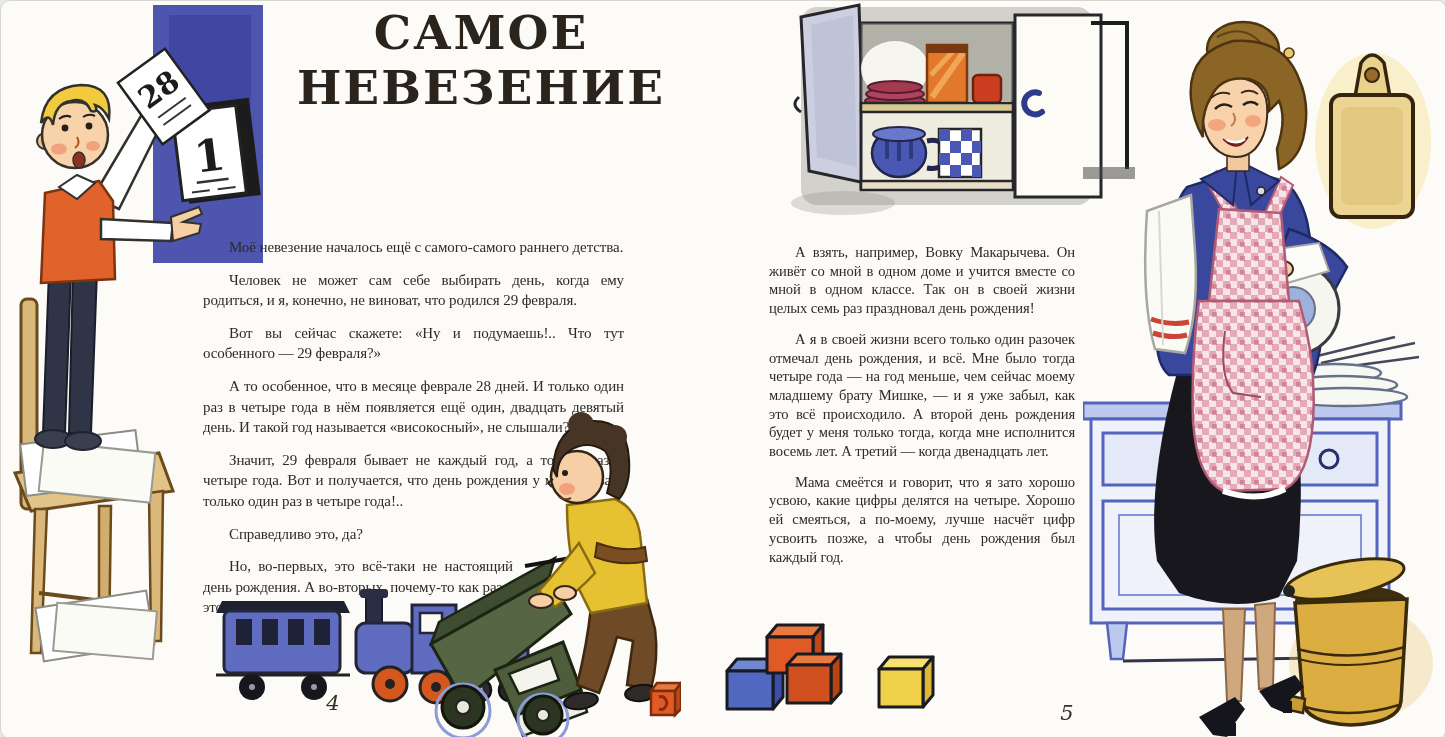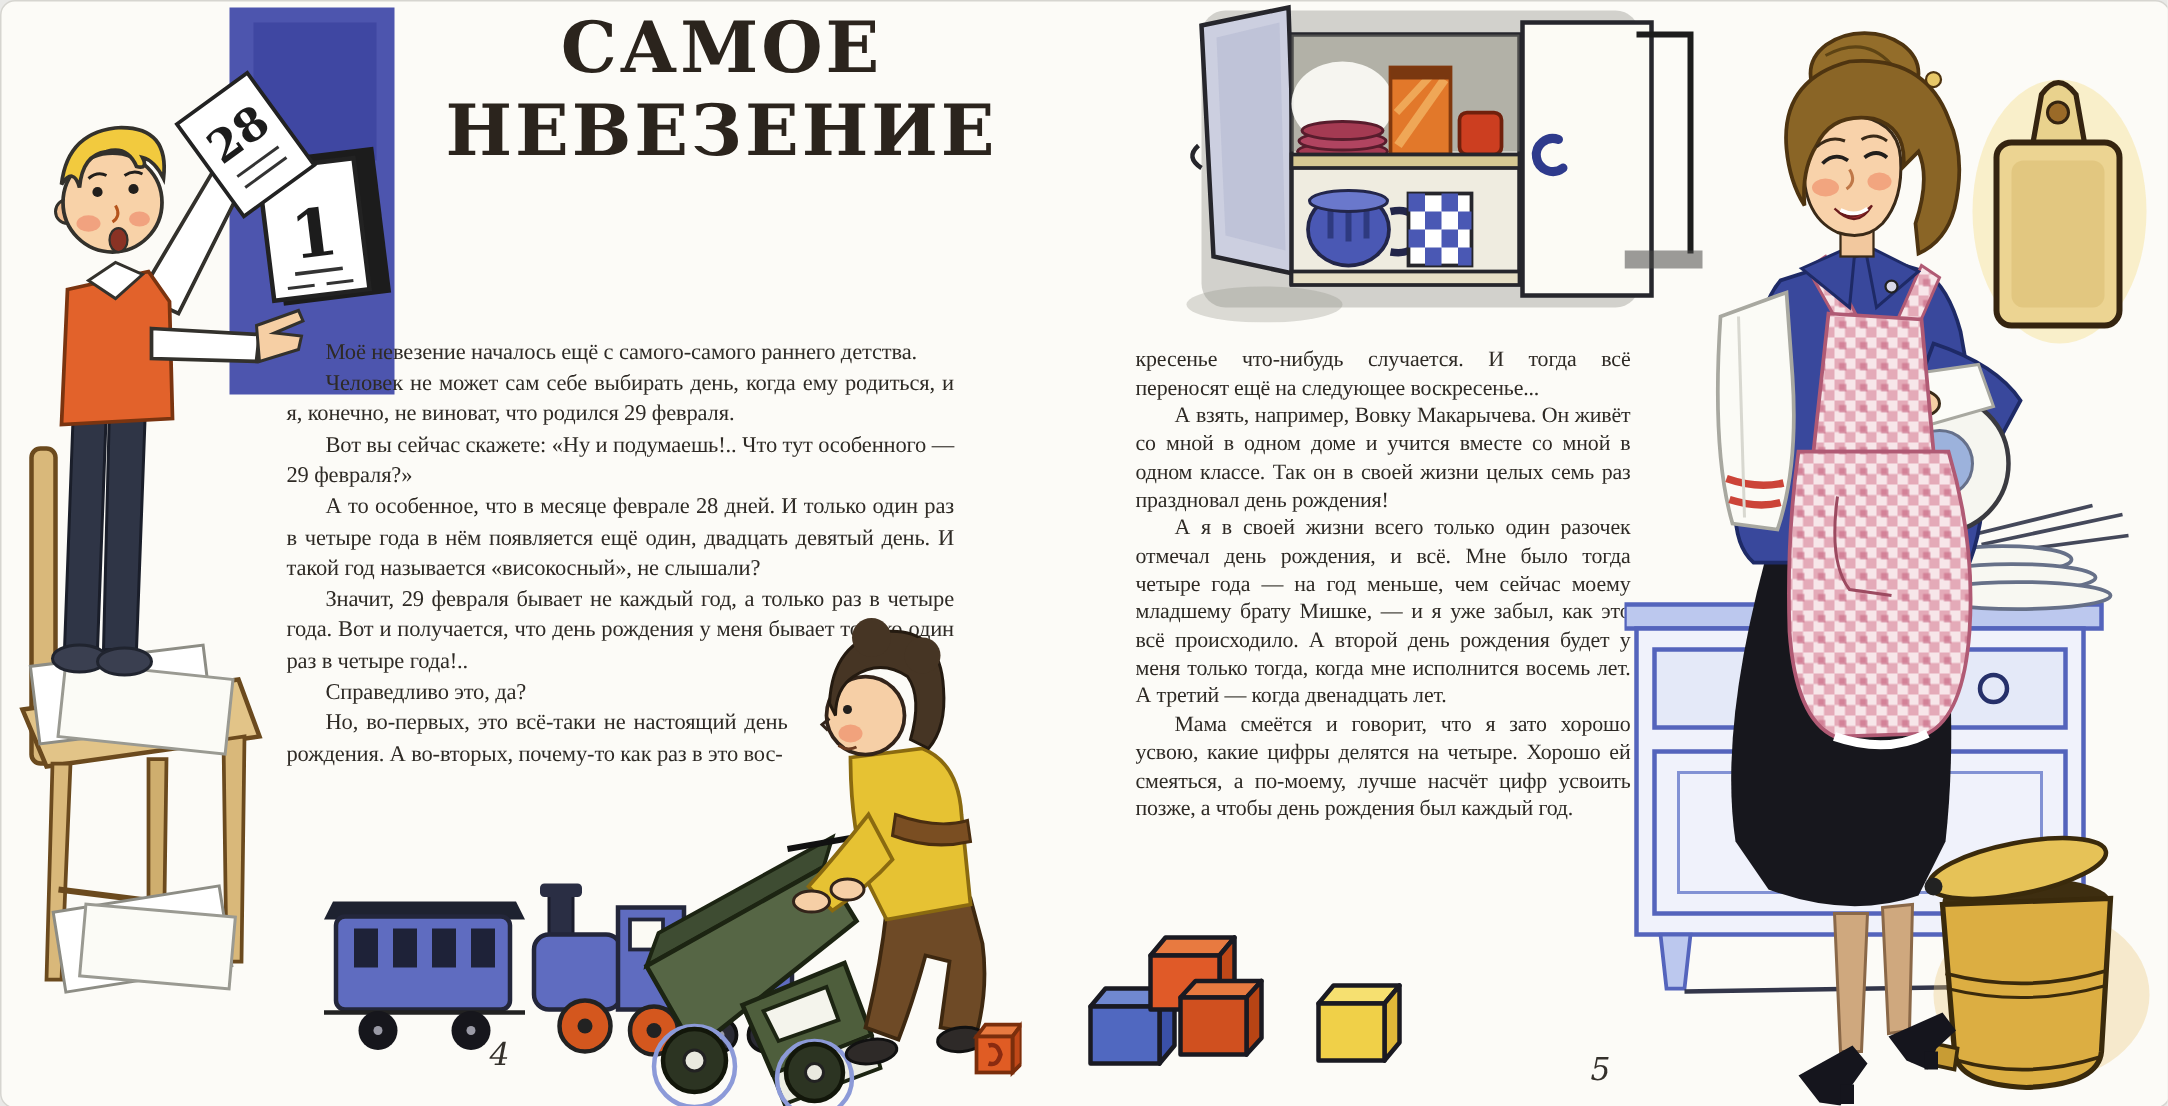--- a/index.html
+++ b/index.html
@@ -2,21 +2,21 @@
 <html lang="ru"><head>
 <meta charset="utf-8">
 <style>
   html,body{margin:0;padding:0;background:#e9e9e7;}
   .spread{position:relative;width:1445px;height:737px;background:#fcfbf7;border-radius:10px;
           overflow:hidden;font-family:"Liberation Serif",serif;border:1px solid #d6d5d0;}
   .abs{position:absolute;}
   .title{font-family:"DejaVu Serif",serif;font-weight:bold;color:#2b241d;text-align:center;
          font-size:47px;line-height:55px;letter-spacing:2px;}
   .bodytext{color:#2e2a25;text-align:justify;}
-  .bodytext p{margin:0;text-indent:26px;}
+  .bodytext p{margin:12px;text-indent:26px;}
   .lefttext{font-size:15px;line-height:20.6px;letter-spacing:-0.1px;}
   .righttext{font-size:14.6px;line-height:18.7px;letter-spacing:-0.1px;}
   .narrow{width:334px;}
   .noindent{text-indent:0 !important;}
   .pagenum{font-family:"DejaVu Serif",serif;font-size:21px;color:#34302b;font-style:italic;}
   svg{display:block;}
 </style>
 </head>
 <body>
 
@@ -219,21 +219,20 @@
       </g>
       <rect x="74" y="180" width="152" height="9" fill="#e6dfc6" stroke="#26262c" stroke-width="2.5"></rect>
     </g>
     <g>
       <rect x="228" y="14" width="86" height="182" fill="#fcfbf5" stroke="#26262c" stroke-width="3"></rect>
       <path d="M252,92 a11,11 0 1 0 3,19" fill="none" stroke="#2e3a8c" stroke-width="6" stroke-linecap="round"></path>
     </g>
   </svg>
 
   <div class="abs bodytext righttext" style="left:756px;top:230px;width:330px;">
-    <p class="noindent">кресенье что-нибудь случается. И тогда всё переносят ещё на следующее воскресенье...</p>
     <p>А взять, например, Вовку Макарычева. Он живёт со мной в одном доме и учится вместе со мной в одном классе. Так он в своей жизни целых семь раз праздновал день рождения!</p>
     <p>А я в своей жизни всего только один разочек отмечал день рождения, и всё. Мне было тогда четыре года — на год меньше, чем сейчас моему младшему брату Мишке, — и я уже забыл, как это всё происходило. А второй день рождения будет у меня только тогда, когда мне исполнится восемь лет. А третий — когда двенадцать лет.</p>
     <p>Мама смеётся и говорит, что я зато хорошо усвою, какие цифры делятся на четыре. Хорошо ей смеяться, а по-моему, лучше насчёт цифр усвоить позже, а чтобы день рождения был каждый год.</p>
   </div>
 
   <svg class="abs" style="left:1082px;top:0" width="363" height="737" viewBox="0 0 363 737">
     <g>
       <path d="M8,22 H44 V168" fill="none" stroke="#1c1c1c" stroke-width="4"></path>
       <rect x="0" y="166" width="52" height="12" fill="#4a4a48" opacity="0.55"></rect>
     </g>

